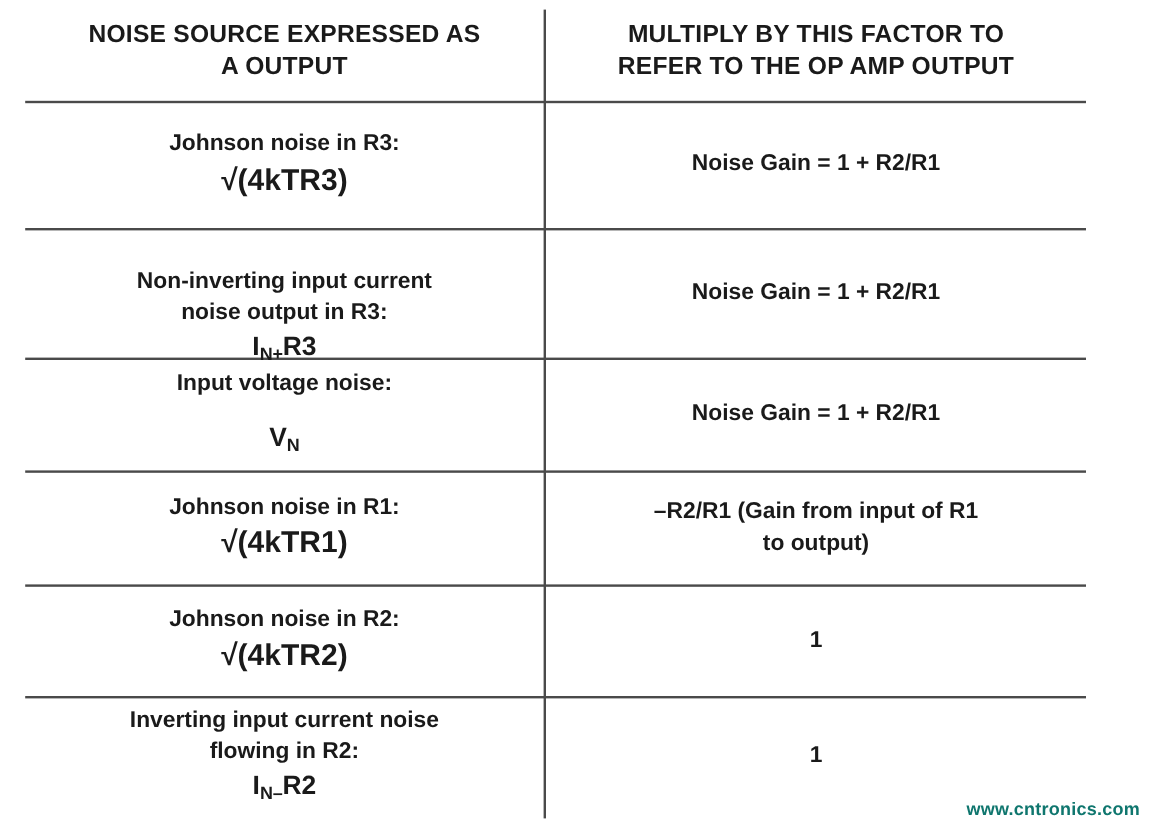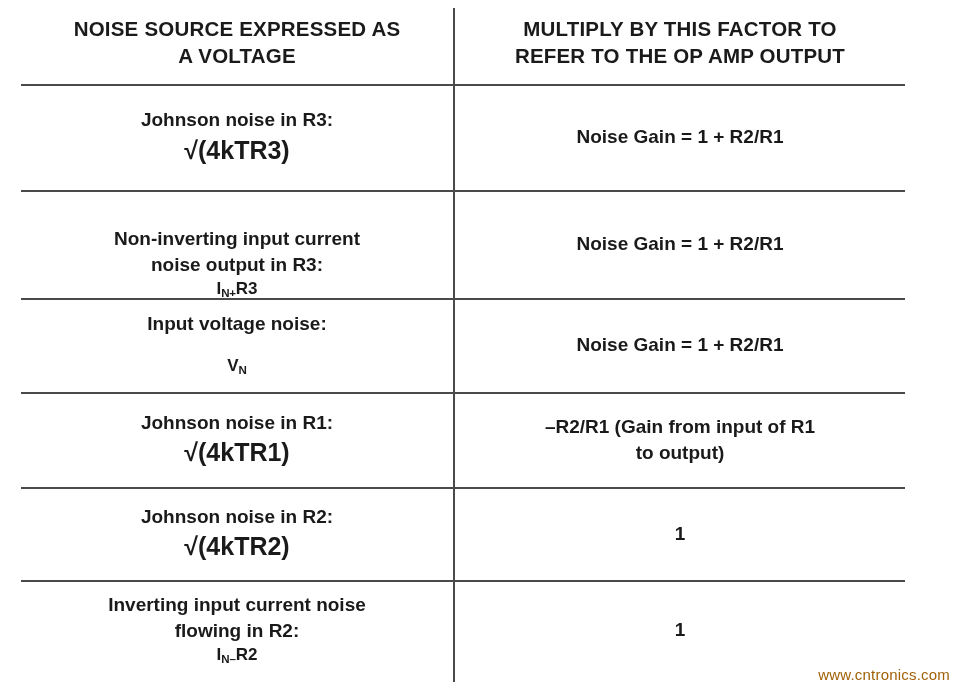--- a/index.html
+++ b/index.html
@@ -69,58 +69,58 @@
   .header-cell .line { line-height: 1.34; }
 
   
   .body-cell {
     font-size: 19px;
   }
   .body-cell .line { line-height: 1.36; }
 
   
   .sym {
-    font-size: 17px;
+    font-size: 22px;
   }
   .sym sub {
     font-size: 0.68em;
     vertical-align: -0.28em;
     font-weight: bold;
     letter-spacing: -0.2px;
   }
   .radic { font-size: 25px; }
 
   
   #watermark {
     position: absolute;
     right: 18px;
     bottom: 6px;
     font-size: 15px;
-    font-weight: normal;
-    color: #a16207;
+    font-weight: bold;
+    color: #0f766e;
     letter-spacing: 0.2px;
     white-space: nowrap;
   }
 </style>
 </head>
 <body>
 
 <div id="table-root">
 
   <div class="hline" style="top:84px;"></div>
   <div class="hline" style="top:190px;"></div>
   <div class="hline" style="top:298px;"></div>
   <div class="hline" style="top:392px;"></div>
   <div class="hline" style="top:487px;"></div>
   <div class="hline" style="top:580px;"></div>
   <div class="vline" style="left:453px;"></div>
 
   <div class="cell col-left header-cell" style="top:0px; height:84px;">
     <span class="line">NOISE SOURCE EXPRESSED AS</span>
-    <span class="line">A VOLTAGE</span>
+    <span class="line">A OUTPUT</span>
   </div>
   <div class="cell col-right header-cell" style="top:0px; height:84px;">
     <span class="line">MULTIPLY BY THIS FACTOR TO</span>
     <span class="line">REFER TO THE OP AMP OUTPUT</span>
   </div>
 
   <div class="cell col-left body-cell" style="top:84px; height:106px;">
     <span class="line">Johnson noise in R3:</span>
     <span class="line sym radic"><span>√(4kTR3)</span></span>
   </div>

